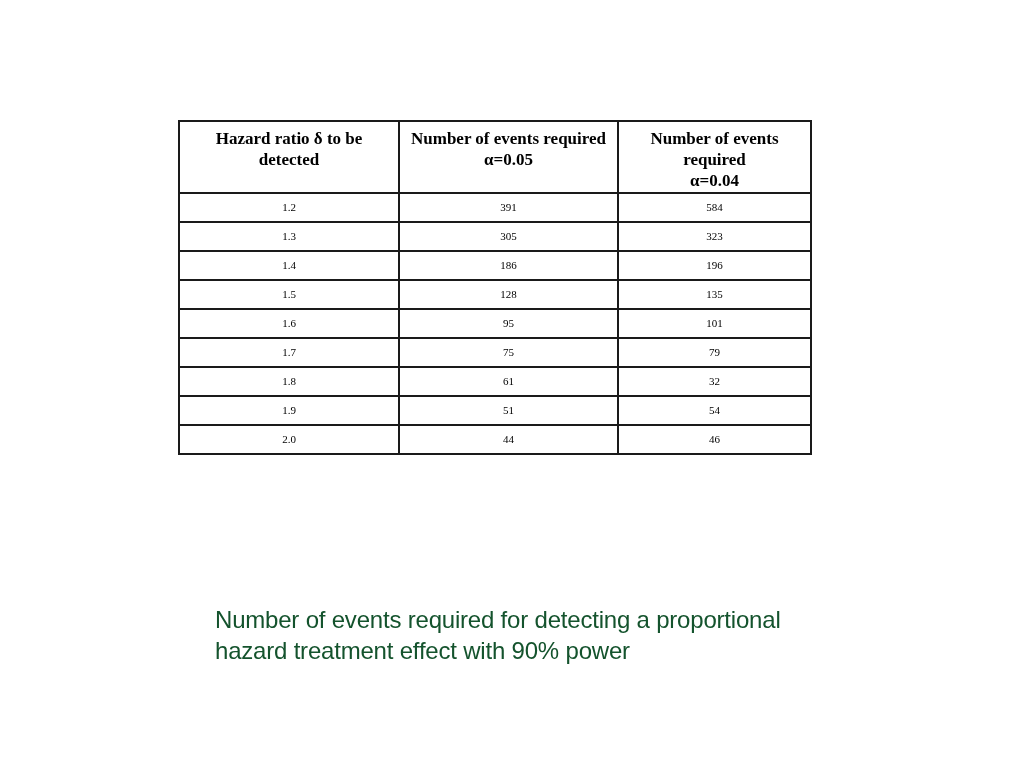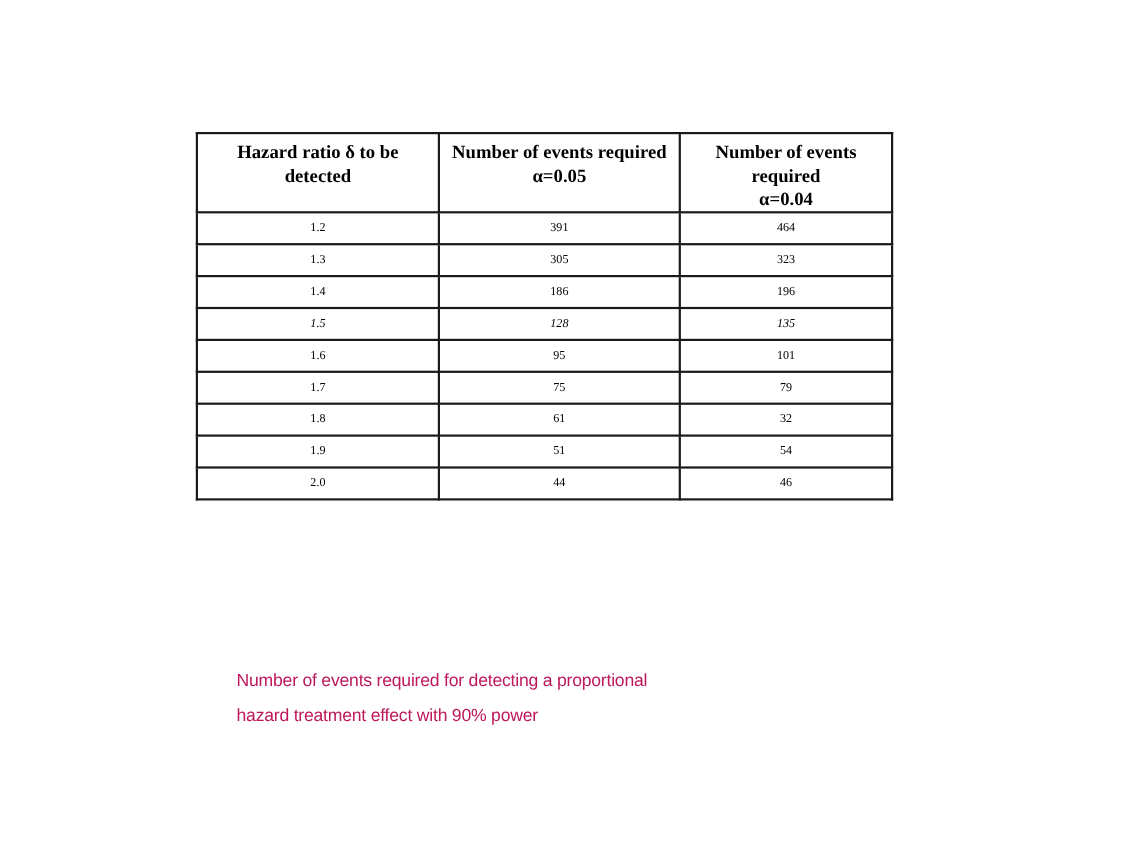--- a/index.html
+++ b/index.html
@@ -43,30 +43,29 @@
     padding: 0;
     font-size: 11px;
     line-height: 27px;
     text-align: center;
     vertical-align: middle;
   }
   col.c1 { width: 220px; }
   col.c2 { width: 219px; }
   col.c3 { width: 193px; }
   tr.emph td {
-    font-style: italic;
   }
   .caption {
     position: absolute;
     left: 215px;
     top: 604px;
     font-family: "Liberation Sans", sans-serif;
-    font-size: 16px;
+    font-size: 24px;
     line-height: 31px;
-    color: #be185d;
+    color: #14532d;
     letter-spacing: -0.2px;
   }
 </style>
 </head>
 <body>
 
 <div id="slide">
 
   <table class="events-table">
     <colgroup>
@@ -88,21 +87,21 @@
           <div>Number of events</div>
           <div>required</div>
           <div>α=0.04</div>
         </th>
       </tr>
     </thead>
     <tbody>
       <tr>
         <td>1.2</td>
         <td>391</td>
-        <td>464</td>
+        <td>584</td>
       </tr>
       <tr>
         <td>1.3</td>
         <td>305</td>
         <td>323</td>
       </tr>
       <tr>
         <td>1.4</td>
         <td>186</td>
         <td>196</td>

